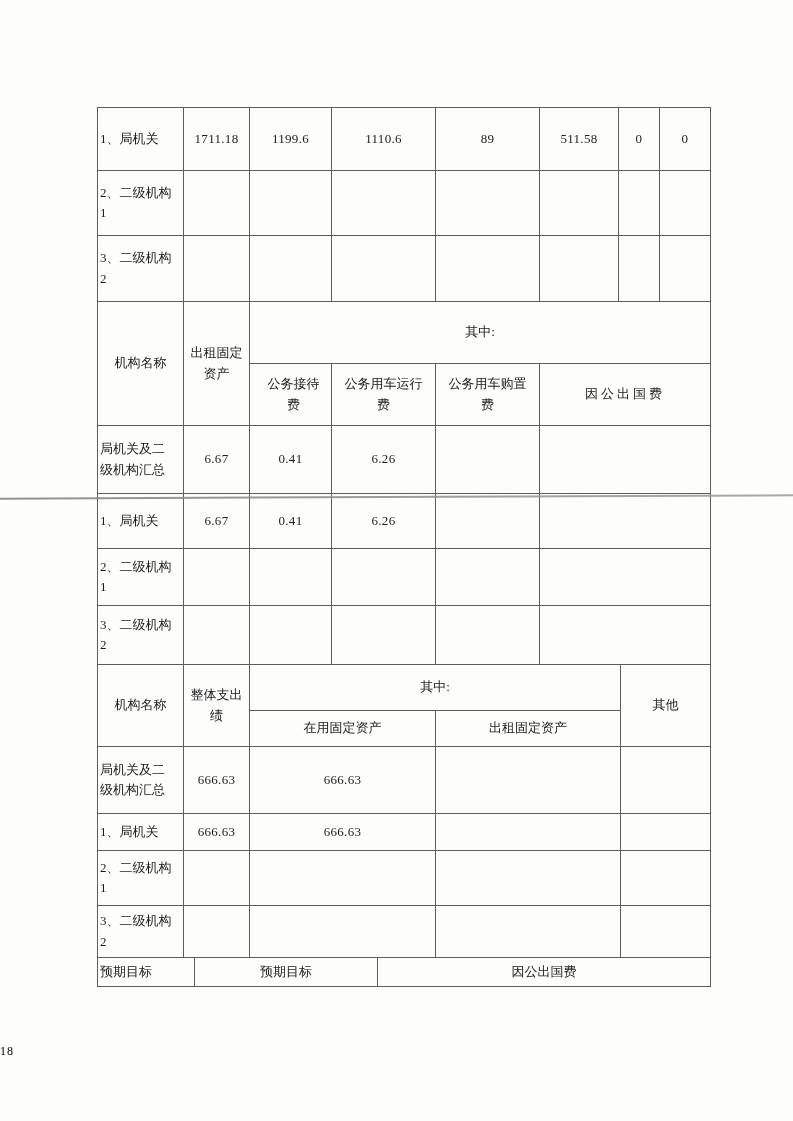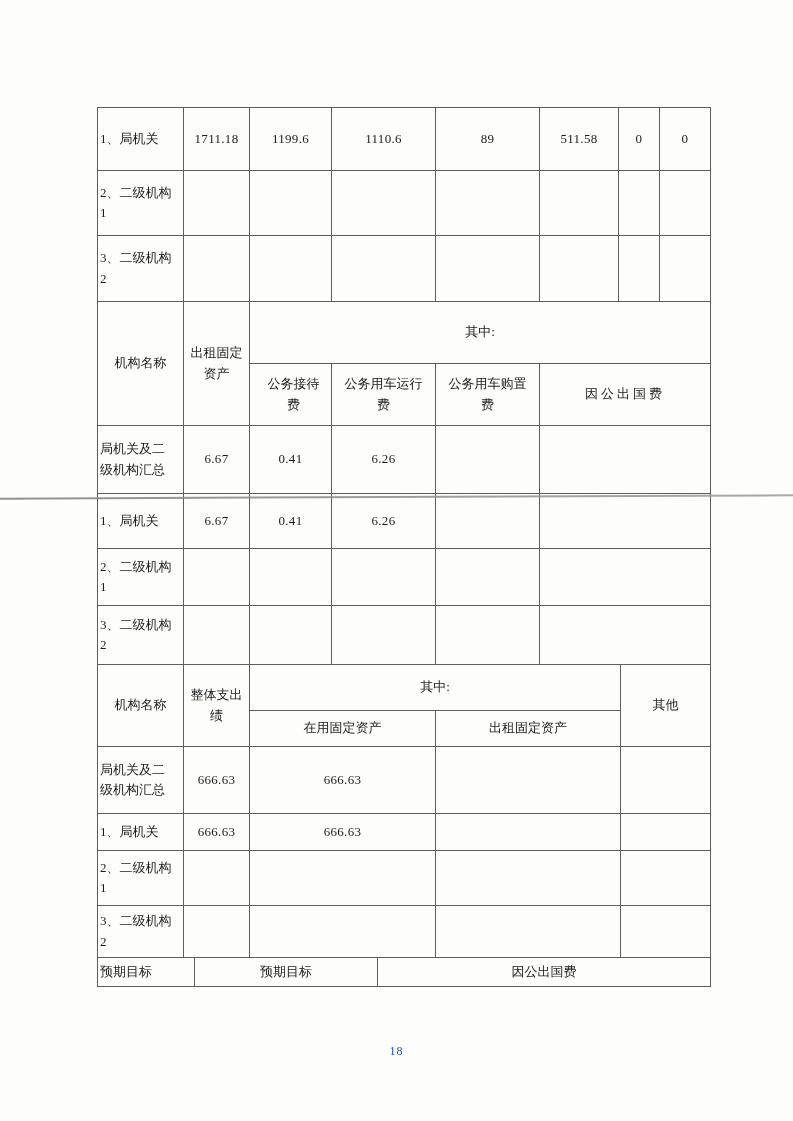--- a/index.html
+++ b/index.html
@@ -54,24 +54,24 @@
     position:absolute;
     left:-4px; top:496px;
     width:801px; height:2px;
     background:linear-gradient(90deg,#7e7e7e,#9a9a9a);
     transform:rotate(-0.25deg);
     opacity:0.85;
   }
   .page-number {
     position:absolute;
     left:0; right:0; top:1044px;
-    text-align:center;
+    text-align:left;
     font-size:12px;
     letter-spacing:1px;
-    color:#1d4ed8;
+    color:#000000;
   }
 </style>
 </head>
 <body>
 
 <div class="page">
 
   <div class="tables">
 
     <table>

